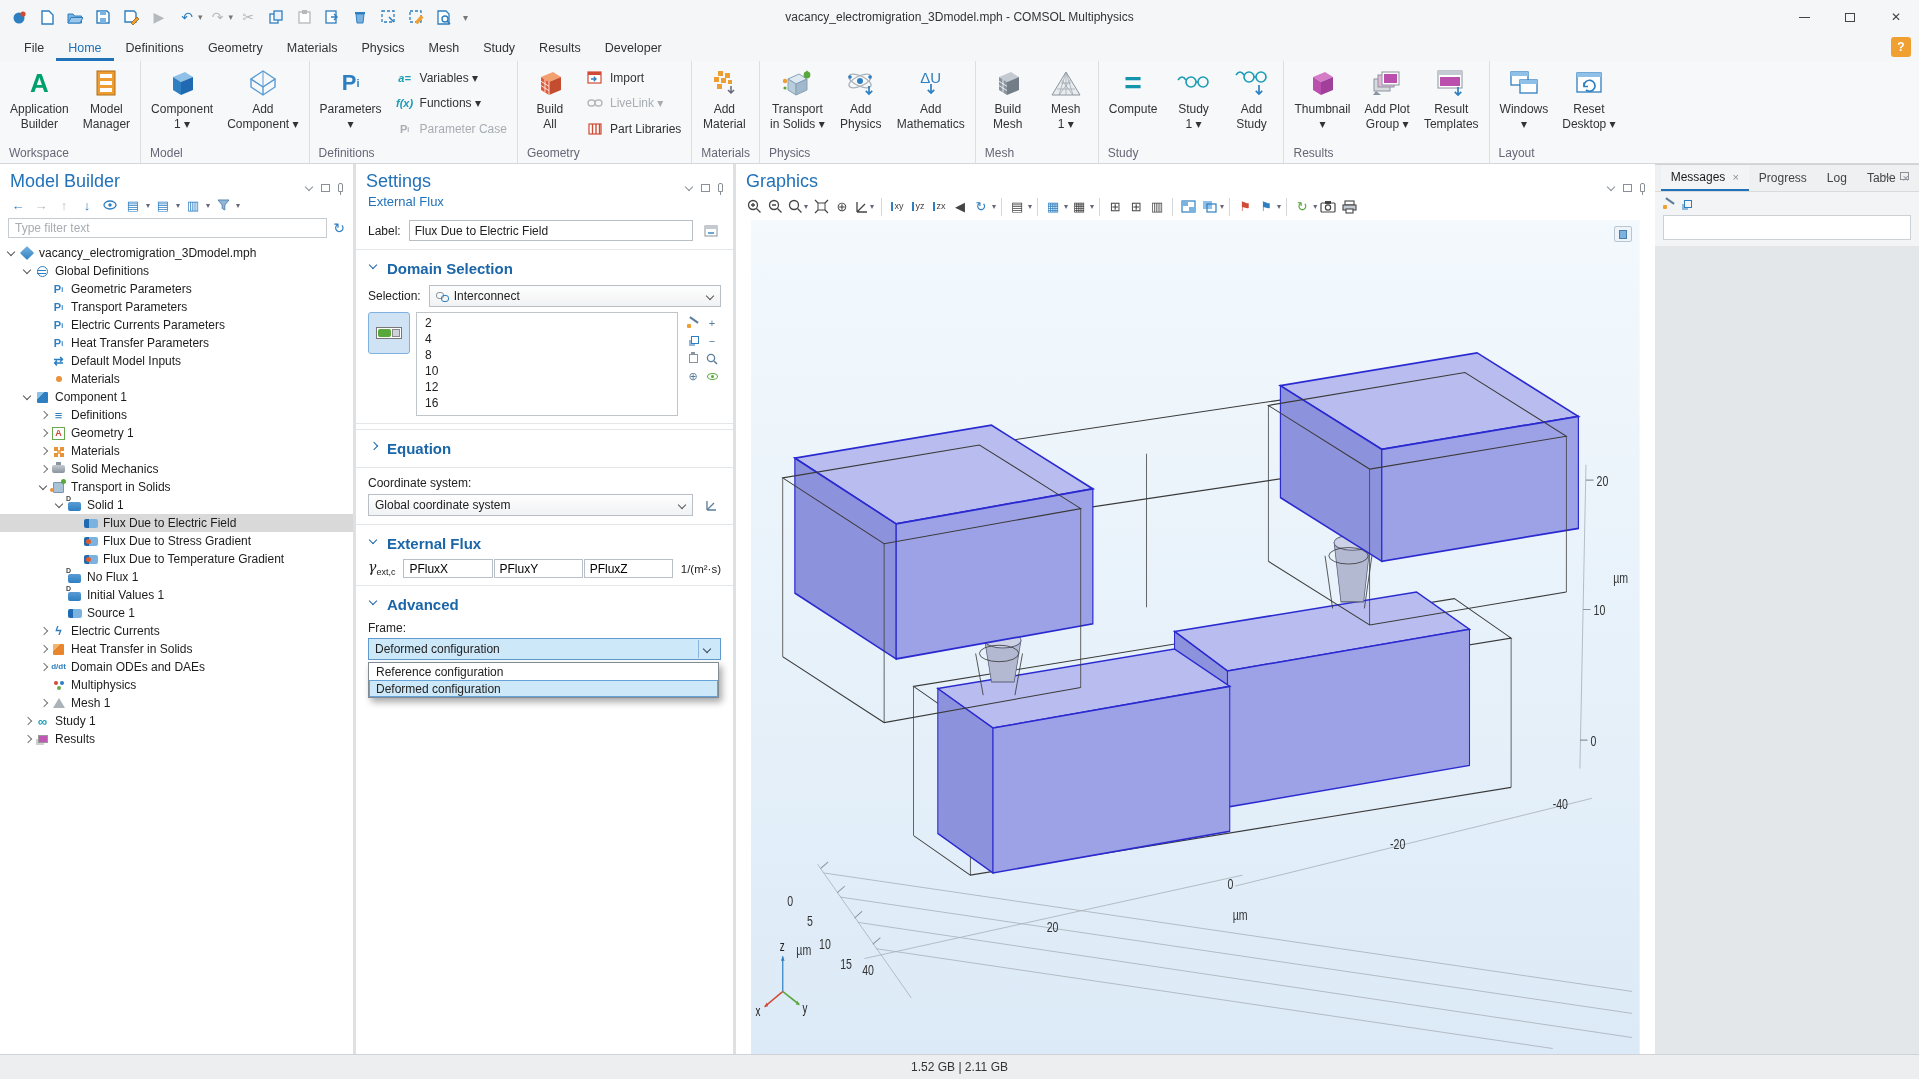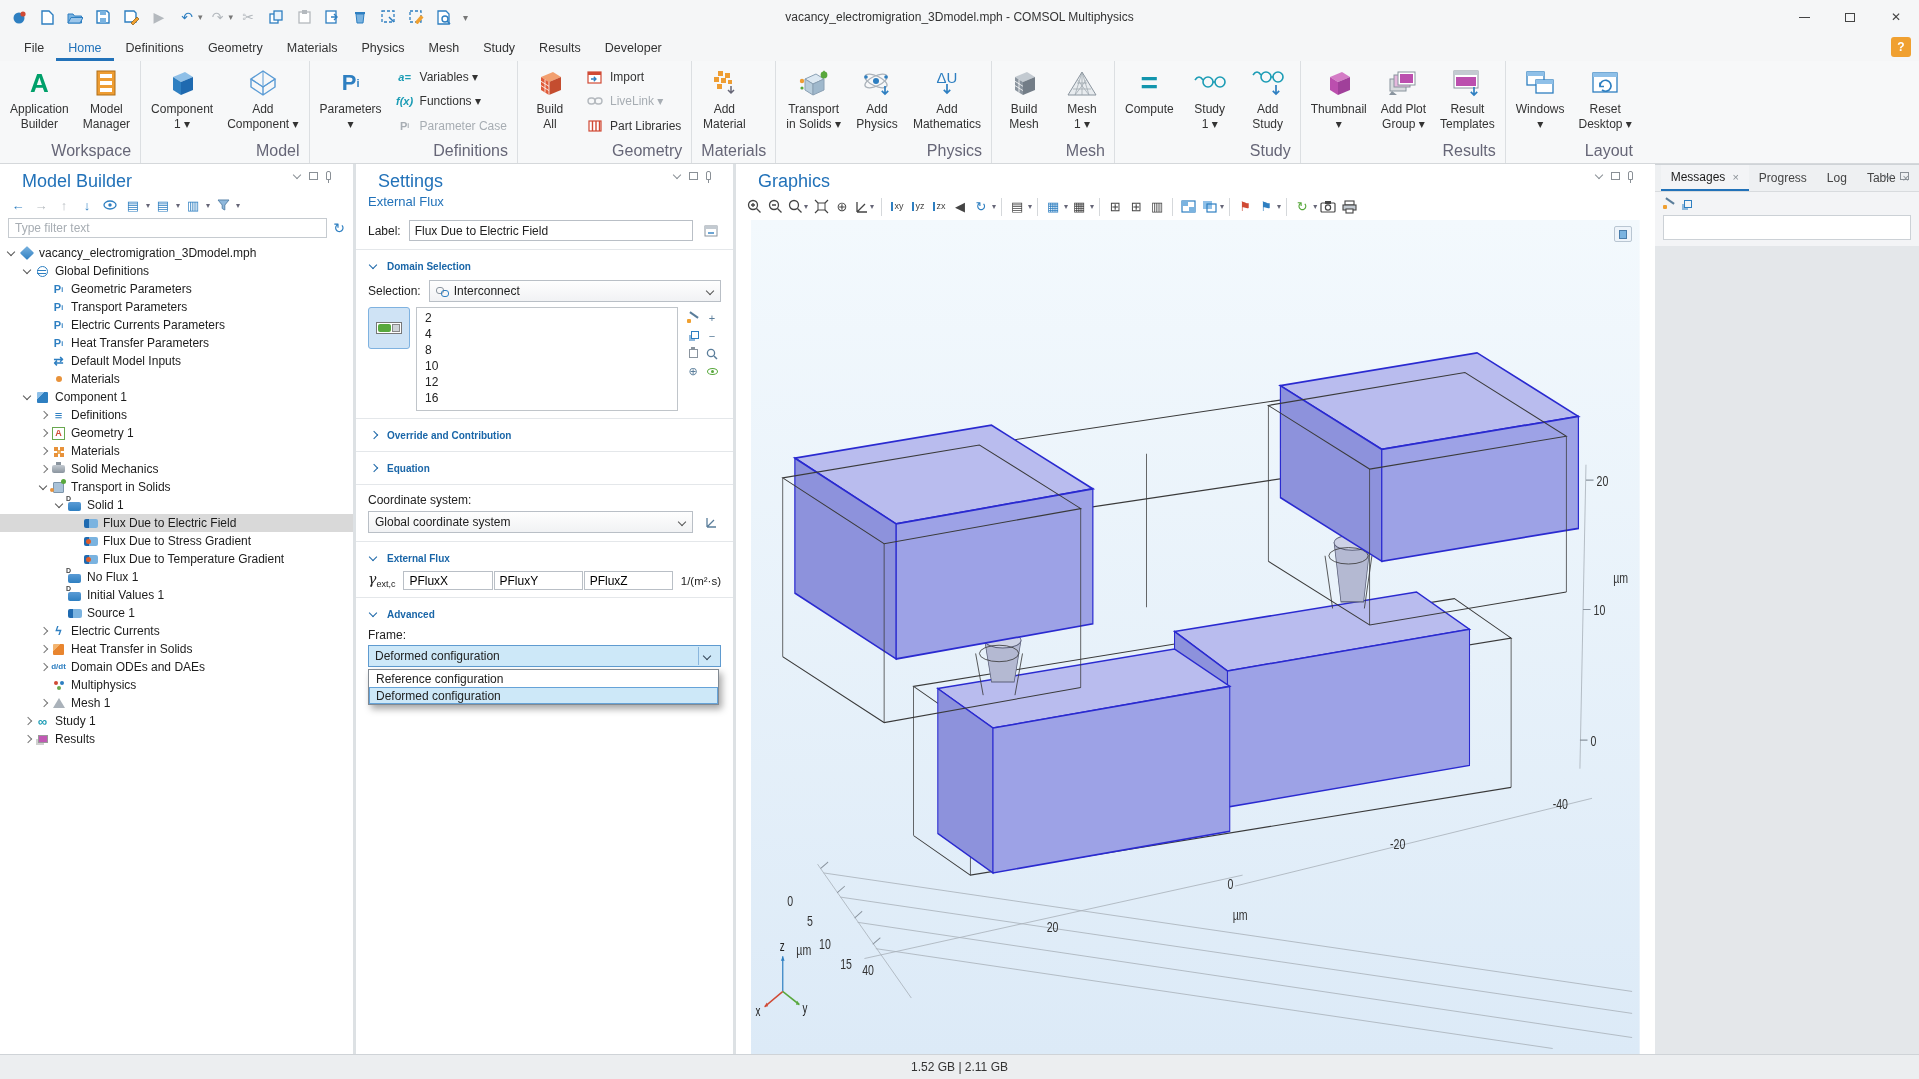--- a/index.html
+++ b/index.html
@@ -24,40 +24,40 @@
 
 .menubar{height:27px;display:flex;align-items:stretch;padding-left:12px;flex:none;position:relative}
 .menu-item{padding:5px 12px 4px;font-size:12.5px;color:#333;display:flex;align-items:center}
 .menu-item.active{color:#2272b9;border-bottom:3px solid #2272b9;padding-bottom:1px}
 .help-btn{position:absolute;right:8px;top:3px;width:20px;height:20px;background:#f0a030;color:#fff;font-weight:bold;border-radius:3px;display:flex;align-items:center;justify-content:center}
 
 
 .ribbon{height:103px;background:#f7f8f9;border-bottom:1px solid #d5d8db;display:flex;flex:none;overflow:hidden}
 .rgroup{display:flex;flex-direction:column;border-right:1px solid #dcdfe2;padding:1px 3px 0}
 .rgroup-buttons{flex:1;display:flex;align-items:stretch}
-.rgroup-label{text-align:right;font-size:16px;color:#667;padding:1px 6px 3px;white-space:nowrap}
+.rgroup-label{text-align:left;font-size:12px;color:#667;padding:1px 6px 3px;white-space:nowrap}
 .rbig{display:flex;flex-direction:column;align-items:center;justify-content:flex-start;padding:5px 7px 2px;gap:3px;font-size:12px;color:#333;text-align:center;border-radius:3px;min-width:58px}
 .rbig .lbl{line-height:1.25;white-space:nowrap}
 .i30{width:32px;height:32px;display:flex;align-items:center;justify-content:center}
 .rsmall-col{display:flex;flex-direction:column;justify-content:space-around;padding:3px 2px}
 .rsmall{display:flex;align-items:center;gap:6px;font-size:12px;color:#333;padding:1px 5px;white-space:nowrap;border-radius:3px}
 .rsmall .si{width:18px;height:14px;display:flex;align-items:center;justify-content:center;font-size:11px}
 .grayed{color:#a7adb3 !important}
 .t-teal{color:#1b9cb5;font-weight:bold;font-style:italic}
 .t-blue{color:#2e7fc1;font-weight:bold}
 .t-gray{color:#a7adb3;font-weight:bold}
 
 
 .main{flex:1;display:flex;min-height:0;background:#e4e7ea}
 .panel{background:#fff;display:flex;flex-direction:column;min-height:0}
 .mb{width:356px;flex:none;border-right:3px solid #dde1e4}
 .settingsp{width:380px;flex:none;border-right:3px solid #dde1e4;position:relative}
 .rightcol{flex:1;display:flex;flex-direction:row;min-width:0}
 
-.phead{display:flex;align-items:flex-start;padding:7px 22px 2px;flex:none}
+.phead{display:flex;align-items:flex-end;padding:7px 10px 2px;flex:none}
 .ptitle{font-size:18px;color:#2272b9}
 .phicons{margin-left:auto;display:flex;gap:8px;align-items:center;color:#8a9096}
 .ph-chev{width:8px;height:8px;position:relative}
 .ph-chev::before{content:"";position:absolute;left:1px;top:0;width:5px;height:5px;border-right:1.4px solid #8a9096;border-bottom:1.4px solid #8a9096;transform:rotate(45deg)}
 .ph-rect{width:9px;height:8px;border:1.3px solid #8a9096}
 .ph-pin{width:5px;height:9px;border:1.3px solid #8a9096;border-radius:2px 2px 0 0;position:relative}
 .ph-pin::after{content:"";position:absolute;left:1px;top:8px;width:1px;height:3px;background:#8a9096}
 
 
 .mbtools{display:flex;align-items:center;gap:3px;padding:2px 8px 4px;flex:none;font-size:13px}
@@ -108,21 +108,21 @@
 .ic-results{width:10px;height:8px;background:#c158b4;border:1px solid #999;box-shadow:-3px 3px 0 -1px #cfcfcf}
 
 
 .subt{font-size:13px;color:#2272b9;padding:0 12px 6px;flex:none}
 .scontent{flex:1;padding:2px 0;overflow:hidden;font-size:12px}
 .srow{display:flex;align-items:center;gap:8px;padding:3px 12px}
 .scapt{color:#222;white-space:nowrap}
 .sinput{flex:1;height:21px;border:1px solid #b9bfc6;background:#fff;font-size:12px;padding:0 5px;color:#222;font-family:"Liberation Sans",sans-serif}
 .mini-btn{width:20px;height:20px;border:1px solid transparent;display:flex;align-items:center;justify-content:center;flex:none}
 .sechr{border-top:1px solid #e4e7ea;margin:5px 0}
-.sechead{display:flex;align-items:flex-end;gap:7px;padding:5px 12px;color:#1a66a8;font-weight:bold;font-size:10px}
+.sechead{display:flex;align-items:flex-start;gap:7px;padding:5px 12px;color:#1a66a8;font-weight:bold;font-size:15px}
 .sechead .exp.down::before{border-color:#1a66a8}
 .sechead .exp.right::before{border-color:#1a66a8}
 .dropbtn{flex:1;height:22px;border:1px solid #b9bfc6;background:linear-gradient(#fefefe,#f1f2f4);display:flex;align-items:center;padding:0 6px;gap:6px;position:relative}
 .dropbtn .dchev{margin-left:auto;width:8px;height:8px;position:relative}
 .dropbtn .dchev::before{content:"";position:absolute;left:1px;top:1px;width:5px;height:5px;border-right:1.4px solid #555;border-bottom:1.4px solid #555;transform:rotate(45deg)}
 .chainlink{width:12px;height:8px;position:relative}
 .chainlink::before,.chainlink::after{content:"";position:absolute;width:6px;height:5px;border:1.4px solid #8a949e;border-radius:3px}
 .chainlink::after{left:5px;top:3px;border-color:#2e7fc1}
 .selwrap{display:flex;gap:6px;padding:2px 12px;align-items:flex-start}
 .togglebtn{width:42px;height:42px;border:1px solid #7fb2e0;background:#cfe3f5;border-radius:3px;display:flex;align-items:center;justify-content:center;flex:none}
@@ -913,24 +913,20 @@
                 </svg>
             </span>
             <span class="seli">⊕</span>
             <span class="seli">
                 <span class="eyegfx"></span>
               </span>
           </div>
         </div>
         <div class="sechr"></div>
 
-        <div class="sechead">
-            <span class="exp right"></span>
-            <span>Override and Contribution</span>
-          </div>
         <div class="sechr"></div>
         <div class="sechead">
             <span class="exp right"></span>
             <span>Equation</span>
           </div>
         <div class="sechr"></div>
 
         <div class="srow" style="padding-bottom:1px">
             <span class="scapt">Coordinate system:</span>
           </div>

